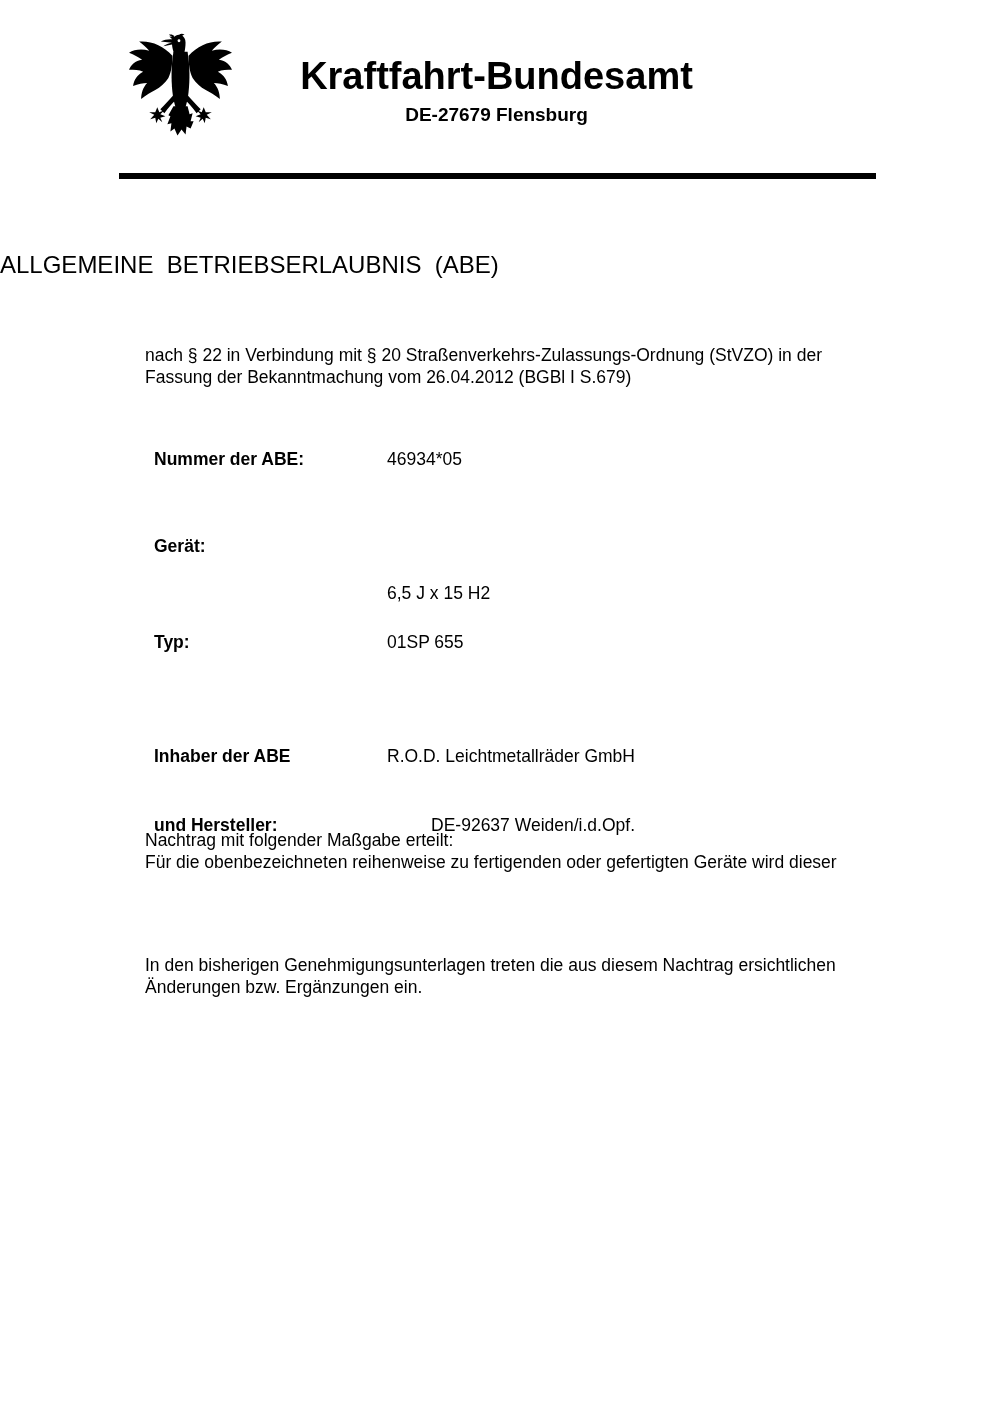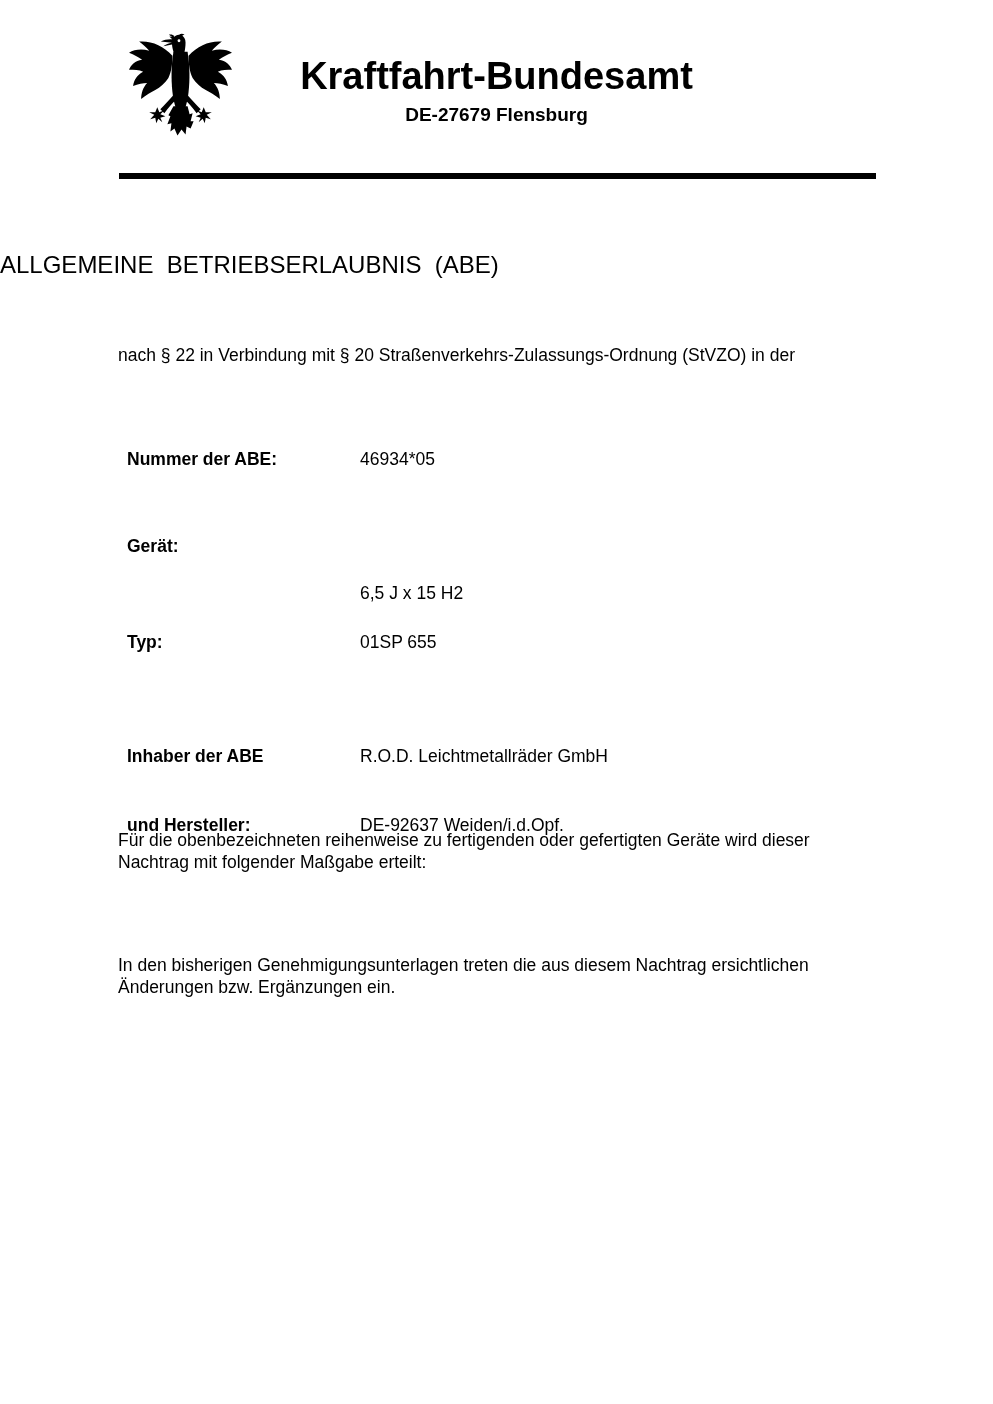--- a/index.html
+++ b/index.html
@@ -35,31 +35,31 @@
   }
 
   .doc-title {
     left: 0; top: 251px; width: 993px;
     text-align: left;
     font-size: 24px; font-weight: normal;
     line-height: 1.2;
     white-space: pre;
   }
 
-  .bodytext { font-size: 17.5px; line-height: 21.5px; }
+  .bodytext { font-size: 17.5px; line-height: 21.5px; margin-left: 27px; }
 
   .intro { left: 118px; top: 345px; width: 760px; }
 
   .field-row { left: 0; width: 993px; }
   .row-nummer  { top: 449px; }
   .row-geraet  { top: 536px; }
   .row-typ     { top: 632px; }
   .row-inhaber { top: 703px; }
   .field-label { position: absolute; left: 127px; white-space: pre; font-weight: bold; }
-  .field-value { position: absolute; left: 360px; white-space: pre; }
+  .field-value { position: absolute; left: 360px; white-space: pre; text-align: right; }
   .line2 { margin-top: 4px; }
 
   .paragraph { left: 118px; width: 770px; }
   .para-1 { top: 830px; }
   .para-2 { top: 893px; }
   .para-3 { top: 955px; }
   .pline { white-space: pre; }
 </style>
 </head>
 <body>
@@ -94,20 +94,21 @@
   </div>
 
   <div class="abs agency-name">Kraftfahrt-Bundesamt</div>
   <div class="abs agency-loc">DE-27679 Flensburg</div>
   <div class="abs header-rule"></div>
 
   <div class="abs doc-title">ALLGEMEINE  BETRIEBSERLAUBNIS  (ABE)</div>
 
   <div class="abs intro bodytext">
     <div class="pline">nach § 22 in Verbindung mit § 20 Straßenverkehrs-Zulassungs-Ordnung (StVZO) in der</div>
+    <div class="pline">Fassung der Bekanntmachung vom 26.04.2012 (BGBl I S.679)</div>
   </div>
 
   <div class="abs field-row row-nummer bodytext">
     <div class="field-label">Nummer der ABE:</div>
     <div class="field-value">46934*05</div>
   </div>
 
   <div class="abs field-row row-geraet bodytext">
     <div class="field-label">Gerät:</div>
     <div class="field-value">
@@ -125,22 +126,22 @@
       <div class="pline">Inhaber der ABE</div>
       <div class="pline line2">und Hersteller:</div>
     </div>
     <div class="field-value">
       <div class="pline">R.O.D. Leichtmetallräder GmbH</div>
       <div class="pline line2">DE-92637 Weiden/i.d.Opf.</div>
     </div>
   </div>
 
   <div class="abs paragraph para-1 bodytext">
+    <div class="pline">Nachtrag mit folgender Maßgabe erteilt:</div>
     <div class="pline">Für die obenbezeichneten reihenweise zu fertigenden oder gefertigten Geräte wird dieser</div>
-    <div class="pline">Nachtrag mit folgender Maßgabe erteilt:</div>
   </div>
 
 
   <div class="abs paragraph para-3 bodytext">
     <div class="pline">In den bisherigen Genehmigungsunterlagen treten die aus diesem Nachtrag ersichtlichen</div>
     <div class="pline">Änderungen bzw. Ergänzungen ein.</div>
   </div>
 
 </div>
 

